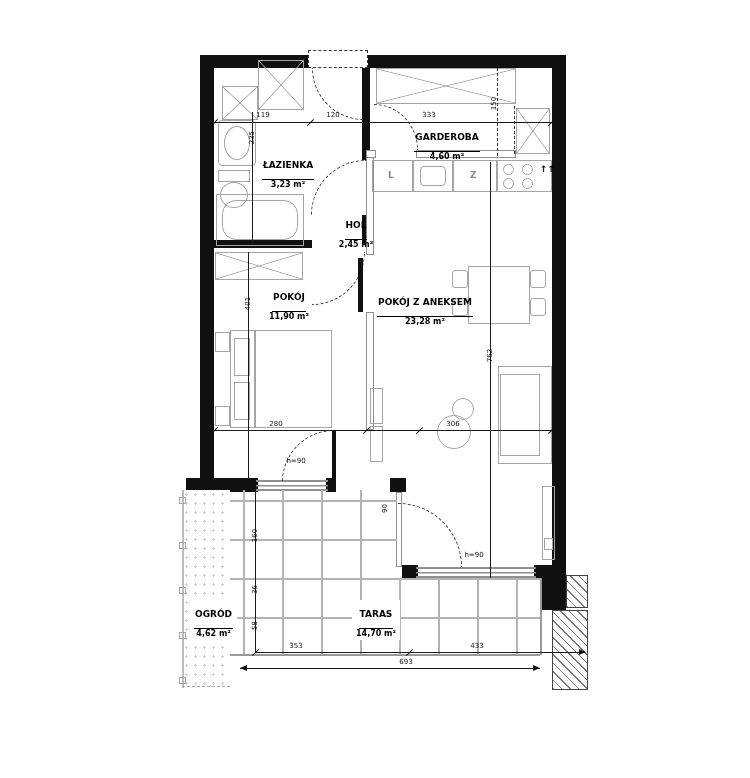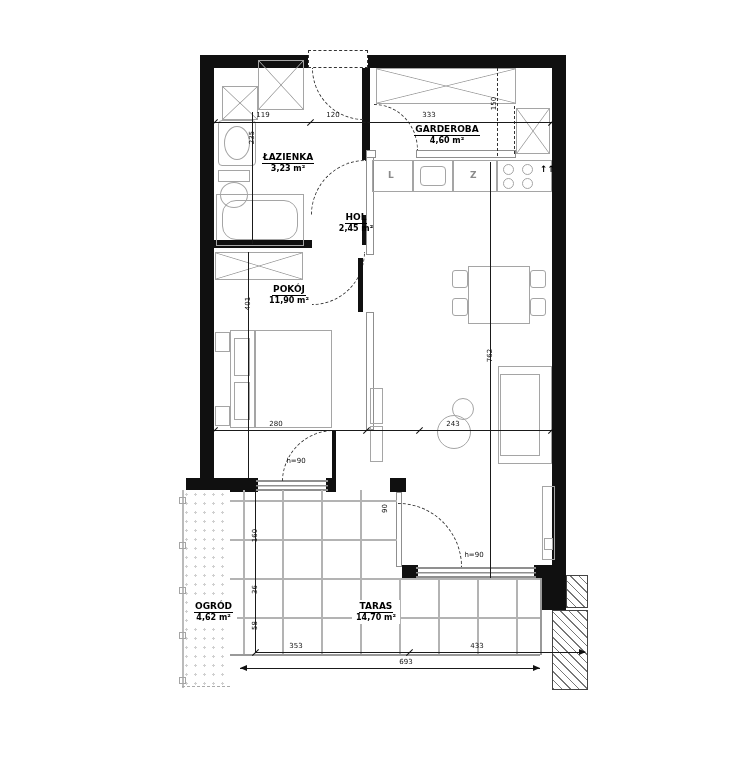--- a/index.html
+++ b/index.html
@@ -18,21 +18,21 @@
   .win{border-top:2px solid #8f8f8f;border-bottom:2px solid #8f8f8f;
        background:linear-gradient(#8f8f8f,#8f8f8f) center/100% 1.5px no-repeat;}
   .dl{background:#1a1a1a;}
   .dashv{border-left:1px dashed #333;}
   .arc{border:0 solid transparent;}
   .arc.tl{border-top:1.3px dashed #3a3a3a;border-left:1.3px dashed #3a3a3a;border-top-left-radius:100%;}
   .arc.tr{border-top:1.3px dashed #3a3a3a;border-right:1.3px dashed #3a3a3a;border-top-right-radius:100%;}
   .arc.bl{border-bottom:1.3px dashed #3a3a3a;border-left:1.3px dashed #3a3a3a;border-bottom-left-radius:100%;}
   .arc.br{border-bottom:1.3px dashed #3a3a3a;border-right:1.3px dashed #3a3a3a;border-bottom-right-radius:100%;}
   .room{text-align:center;font-weight:bold;font-size:9px;line-height:1.25;white-space:nowrap;}
-  .room .nm{display:inline-block;border-bottom:1px solid #000;padding:0 1px;}
+  .room .nm{display:inline-block;border-bottom:1px solid #000;padding:8px 1px;}
   .room .ar{display:block;font-size:8px;}
   .lblbox{background:#fff;padding:1px 4px;}
   .dim{font-size:7px;line-height:1;white-space:nowrap;color:#111;text-align:center;}
   .vdim{transform:rotate(-90deg);transform-origin:center center;}
   .tick{width:9px;height:1px;background:#111;transform:rotate(-45deg);}
   .tri-r{width:0;height:0;border-top:3px solid transparent;border-bottom:3px solid transparent;border-left:7px solid #111;}
   .tri-l{width:0;height:0;border-top:3px solid transparent;border-bottom:3px solid transparent;border-right:7px solid #111;}
   .tiles{background-image:linear-gradient(to right,#b3b3b3 2px,transparent 2px),
                          linear-gradient(to bottom,#b3b3b3 2px,transparent 2px);
          background-size:39px 39px;}
@@ -150,20 +150,24 @@
     <span class="ar">2,45 m²</span>
   </div>
   <div class="a room" style="left:397px;top:124px;width:100px">
     <span class="nm">GARDEROBA</span>
     <span class="ar">4,60 m²</span>
   </div>
   <div class="a room" style="left:249px;top:284px;width:80px">
     <span class="nm">POKÓJ</span>
     <span class="ar">11,90 m²</span>
   </div>
+  <div class="a room" style="left:365px;top:289px;width:120px">
+    <span class="nm">POKÓJ Z ANEKSEM</span>
+    <span class="ar">23,28 m²</span>
+  </div>
   <div class="a room lblbox" style="left:190px;top:600px">
     <span class="nm">OGRÓD</span>
     <span class="ar">4,62 m²</span>
   </div>
   <div class="a room lblbox" style="left:352px;top:600px">
     <span class="nm">TARAS</span>
     <span class="ar">14,70 m²</span>
   </div>
 
   <div class="a dl" style="left:214px;top:122px;width:338px;height:1px"></div>
@@ -183,21 +187,21 @@
 
   <div class="a dl" style="left:248px;top:252px;width:1px;height:226px"></div>
   <div class="a dim vdim" style="left:235px;top:300px;width:26px">401</div>
 
   <div class="a dl" style="left:214px;top:430px;width:338px;height:1px"></div>
   <div class="a tick" style="left:210px;top:430px"></div>
   <div class="a tick" style="left:362px;top:430px"></div>
   <div class="a tick" style="left:415px;top:430px"></div>
   <div class="a tick" style="left:547px;top:430px"></div>
   <div class="a dim" style="left:261px;top:421px;width:30px">280</div>
-  <div class="a dim" style="left:438px;top:421px;width:30px">243</div>
+  <div class="a dim" style="left:438px;top:421px;width:30px">306</div>
 
   <div class="a dl" style="left:490px;top:162px;width:1px;height:416px"></div>
   <div class="a dim vdim" style="left:477px;top:352px;width:26px">762</div>
 
   <div class="a dl" style="left:255px;top:490px;width:1px;height:162px"></div>
   <div class="a dim vdim" style="left:243px;top:532px;width:24px">160</div>
   <div class="a dim vdim" style="left:243px;top:586px;width:24px">36</div>
   <div class="a dim vdim" style="left:243px;top:622px;width:24px">58</div>
 
   <div class="a dl" style="left:255px;top:652px;width:330px;height:1px"></div>

